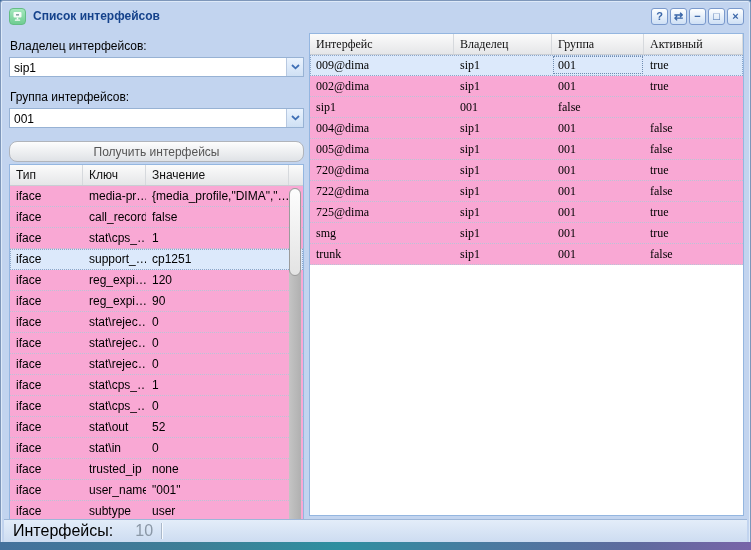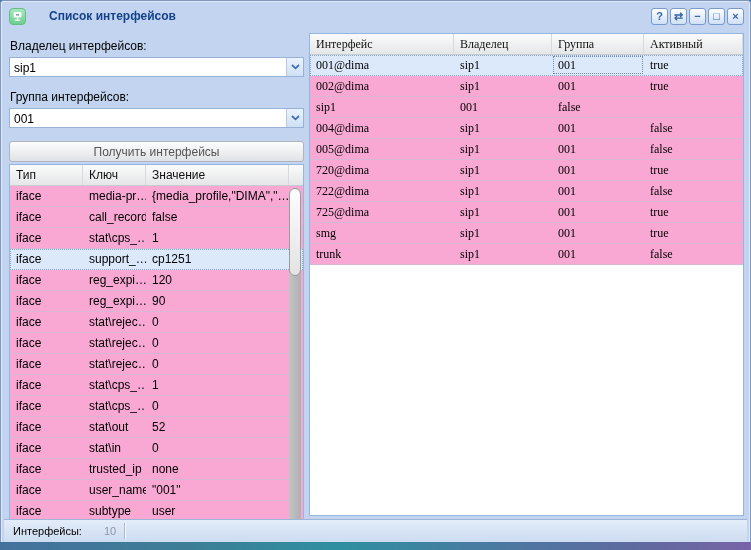--- a/index.html
+++ b/index.html
@@ -8,39 +8,39 @@
 
   .desktop-strip { position:absolute; left:0; bottom:0; width:751px; height:8px;
     background:linear-gradient(90deg,#44719c 0%,#3d7e96 25%,#2e8fa0 45%,#4a7aa0 65%,#5f6a9e 85%,#7864a8 100%); }
 
   .window { position:absolute; left:0; top:0; width:751px; height:546px;
     background:#c2d4ef; border:1px solid #7e97ba; border-radius:3px 3px 0 0;
     box-shadow:inset 0 0 0 1px #dde9f8; }
 
   
   .titlebar { position:absolute; left:3px; top:3px; right:3px; height:24px;
-    display:flex; align-items:center; padding-left:5px;gap:16px; }
+    display:flex; align-items:center; padding-left:5px; }
   .app-icon { width:17px; height:17px; border-radius:4px; flex:0 0 auto;
     background:linear-gradient(#a5e8bd,#6fcd92); border:1px solid #64bd85;
     display:flex; align-items:center; justify-content:center; }
   .win-title { margin-left:7px; color:#15428b; font-weight:bold; font-size:12px; }
   .win-controls { margin-left:auto; display:flex; gap:2px; margin-right:3px; }
   .ctrl-btn { width:17px; height:17px; border:1px solid #7a99cc; border-radius:3px;
     background:linear-gradient(#feffff,#cfe0f5); color:#3a66a8; font-weight:bold;
     font-size:11px; line-height:14px; text-align:center; cursor:default; }
 
   
   .left-col { position:absolute; left:8px; top:38px; width:295px; }
   .fld-label { font-size:12px; color:#000000; margin:0 0 4px 1px; }
   .combo { height:20px; border:1px solid #97b2d4; background:#fff; display:flex;
     align-items:stretch; margin-bottom:13px; }
   .combo-text { flex:1; font-size:12px; padding:3px 0 0 4px; overflow:hidden; white-space:nowrap; }
   .combo-trigger { width:17px; border-left:1px solid #b7c8e0;
     background:linear-gradient(#eaf3fe,#cfe0f4); display:flex; align-items:center; justify-content:center; }
-  .fetch-btn { width:100%; height:21px; margin-top:0px; border:1px solid #b0b4bb; border-radius:3px;
+  .fetch-btn { width:100%; height:21px; margin-top:0px; border:1px solid #b0b4bb; border-radius:8px;
     background:linear-gradient(#fdfdfd,#dfe2e6); color:#555; font-size:12px;
     font-family:"Liberation Sans",sans-serif; }
 
   
   .grid { position:absolute; border:1px solid #94b6e0; background:#fff; overflow:hidden; }
   .grid-left  { left:8px;   top:163px; width:295px; height:400px; }
   .grid-right { left:308px; top:32px;  width:435px; height:483px;font-family:Liberation Serif, serif; }
   .grid-header { display:grid; height:21px; background:linear-gradient(#fbfbfb,#e5e6e8);
     border-bottom:1px solid #c9cdd3; }
   .grid-left  .grid-header, .grid-left  .row { grid-template-columns:73px 63px 1fr 14px; }
@@ -55,21 +55,21 @@
 
   
   .vscroll { position:absolute; right:2px; top:23px; bottom:3px; width:12px;
     border-radius:6px; background:linear-gradient(90deg,#c4c4c4,#b0b0b0); }
   .vthumb { position:absolute; left:0; right:0; top:0; height:88px;
     background:linear-gradient(#fdfdfd,#e3e3e3); border:1px solid #9b9b9b; border-radius:6px; }
 
   
   .statusbar { position:absolute; left:3px; right:3px; top:518px; height:23px;
     background:linear-gradient(#e3edf9,#cddcf1); border-top:1px solid #9db6d8;
-    display:flex; align-items:center; padding-left:9px; font-size:11px;text-align:center; }
+    display:flex; align-items:center; padding-left:9px; font-size:16px;text-align:center; }
   .status-label { color:#000; }
   .status-value { color:#8a97a6; margin-left:22px; }
   .status-sep { width:2px; height:16px; border-left:1px solid #aab8ca; border-right:1px solid #f6fafe; margin-left:8px; }
 </style>
 </head>
 <body>
 
 <div class="window">
 
   <div class="titlebar">
@@ -208,21 +208,21 @@
 
   <div class="grid grid-right">
     <div class="grid-header">
         <div class="hcell">Интерфейс</div>
         <div class="hcell">Владелец</div>
         <div class="hcell">Группа</div>
         <div class="hcell">Активный</div>
       </div>
     <div class="grid-body">
         <div class="row selected">
-          <div class="cell">001@dima</div>
+          <div class="cell">009@dima</div>
           <div class="cell">sip1</div>
           <div class="cell focus">001</div>
           <div class="cell">true</div>
         </div>
         <div class="row">
           <div class="cell">002@dima</div>
           <div class="cell">sip1</div>
           <div class="cell">001</div>
           <div class="cell">true</div>
         </div>

